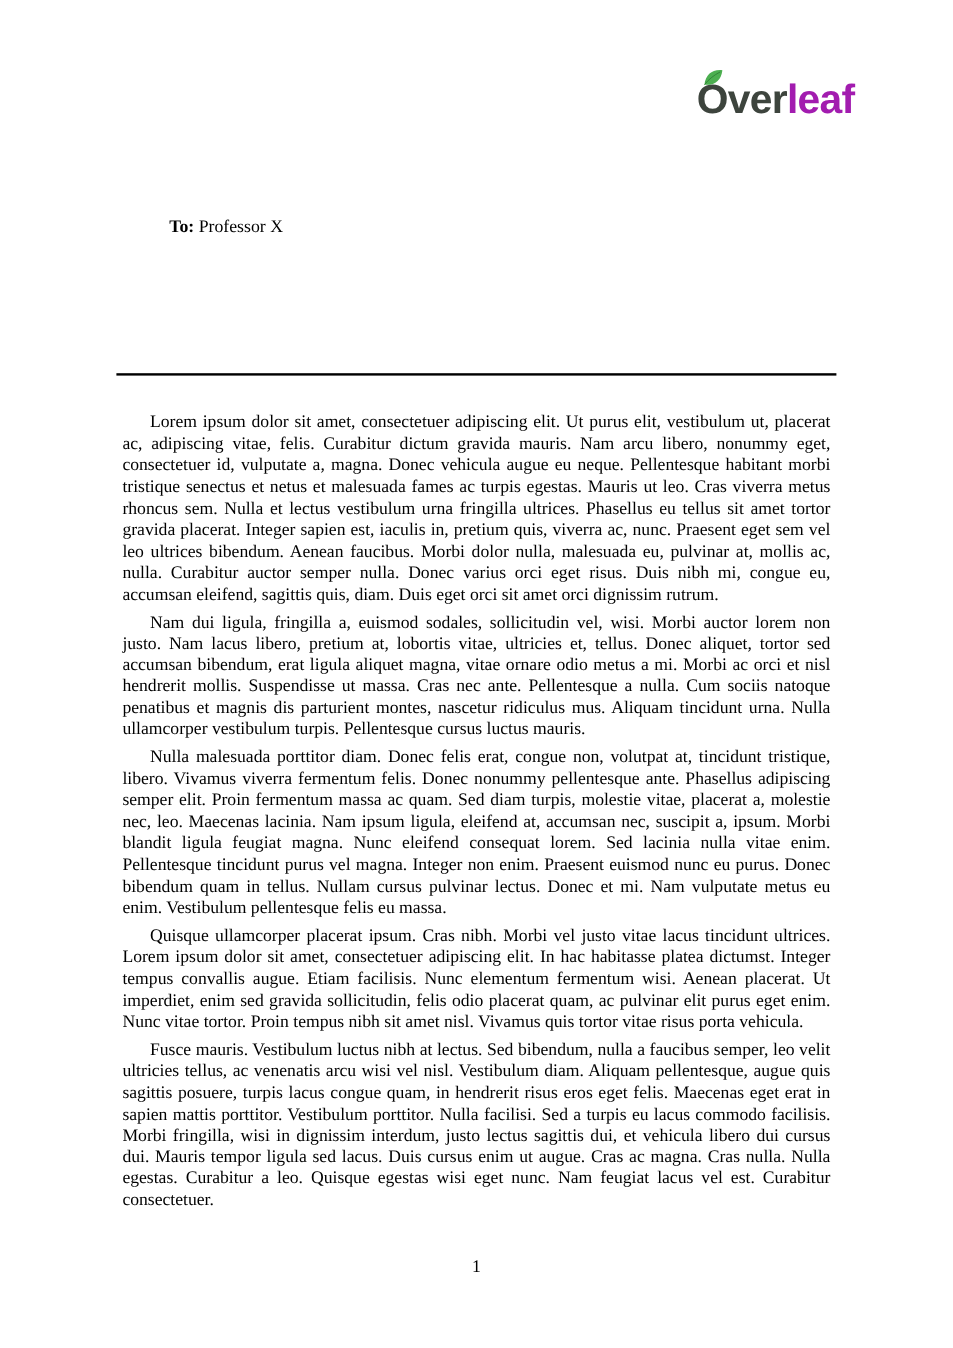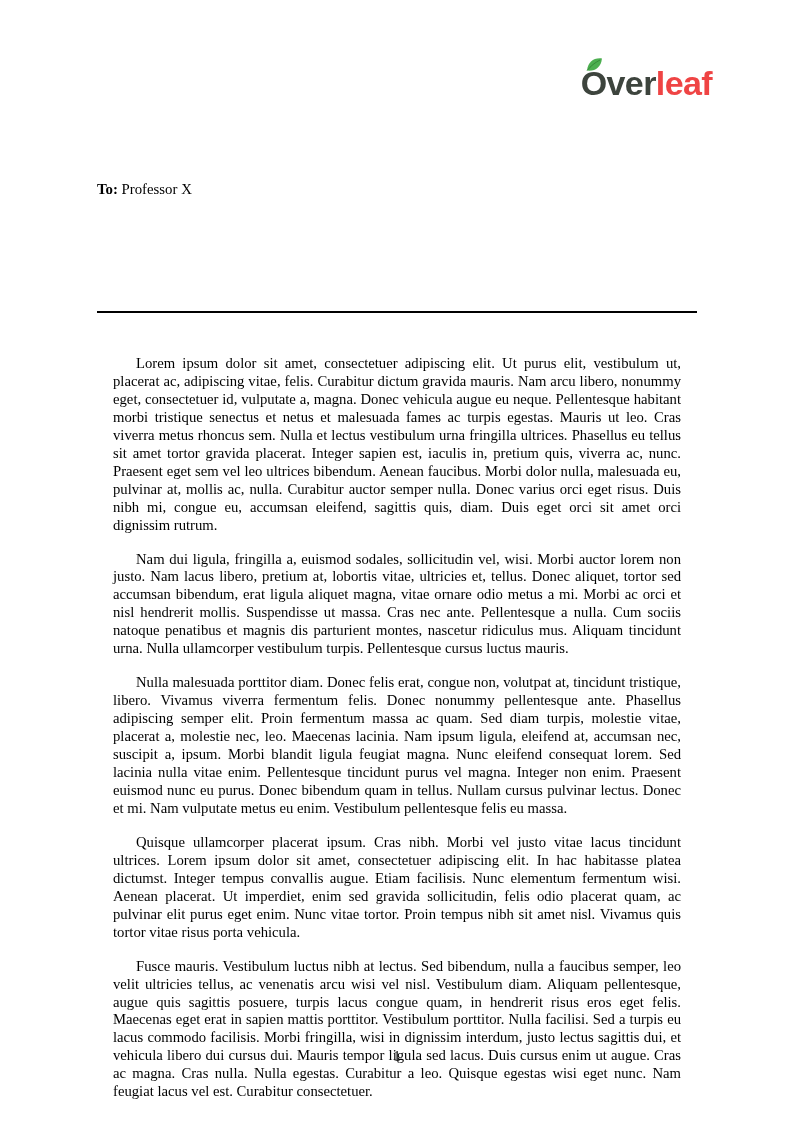--- a/index.html
+++ b/index.html
@@ -24,38 +24,38 @@
     top: 66px;
     right: 82px;
     font-family: "Liberation Sans", "DejaVu Sans", sans-serif;
     font-size: 34px;
     font-weight: 600;
     letter-spacing: -0.6px;
     line-height: 1;
     white-space: nowrap;
   }
   .logo-dark { color: #3d443d; }
-  .logo-green { color: #ef4444; }
+  .logo-green { color: #a21caf; }
   .leaf {
     position: absolute;
     left: 5px;
     top: -10px;
     transform: rotate(6deg);
   }
 
   
   .fields {
     position: absolute;
     left: 97px;
     top: 180px;
     width: 600px;
     font-size: 14.8px;
     line-height: 18px;
   }
-  .field { margin-bottom: 14px; }
+  .field { margin-bottom: 14px; margin-left: 44px; }
   .field-label { font-weight: bold; }
   .field-value { font-weight: normal; }
 
   
   .rule {
     position: absolute;
     left: 97px;
     top: 311px;
     width: 600px;
     height: 0;
@@ -66,21 +66,21 @@
   .body-text {
     position: absolute;
     left: 97px;
     top: 339px;
     width: 600px;
     font-size: 14.7px;
     line-height: 17.95px;
     text-align: justify;
   }
   .body-text p {
-    margin: 16px;
+    margin: 5px;
     text-indent: 23px;
   }
 
   
   .footer {
     position: absolute;
     left: 97px;
     top: 1048px;
     width: 600px;
     text-align: center;

